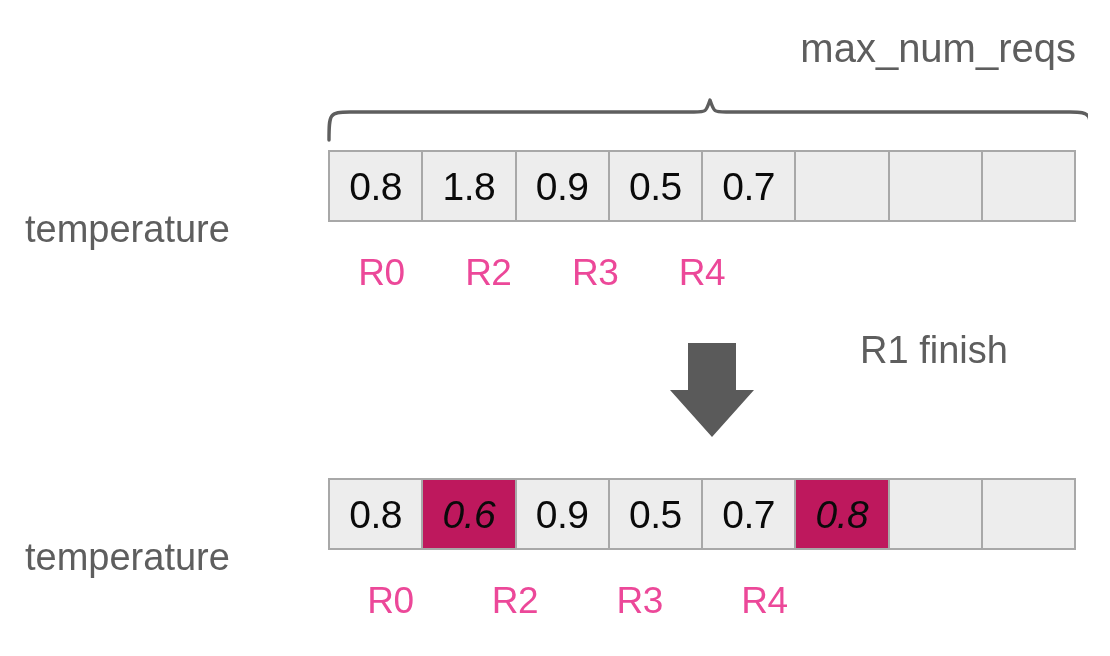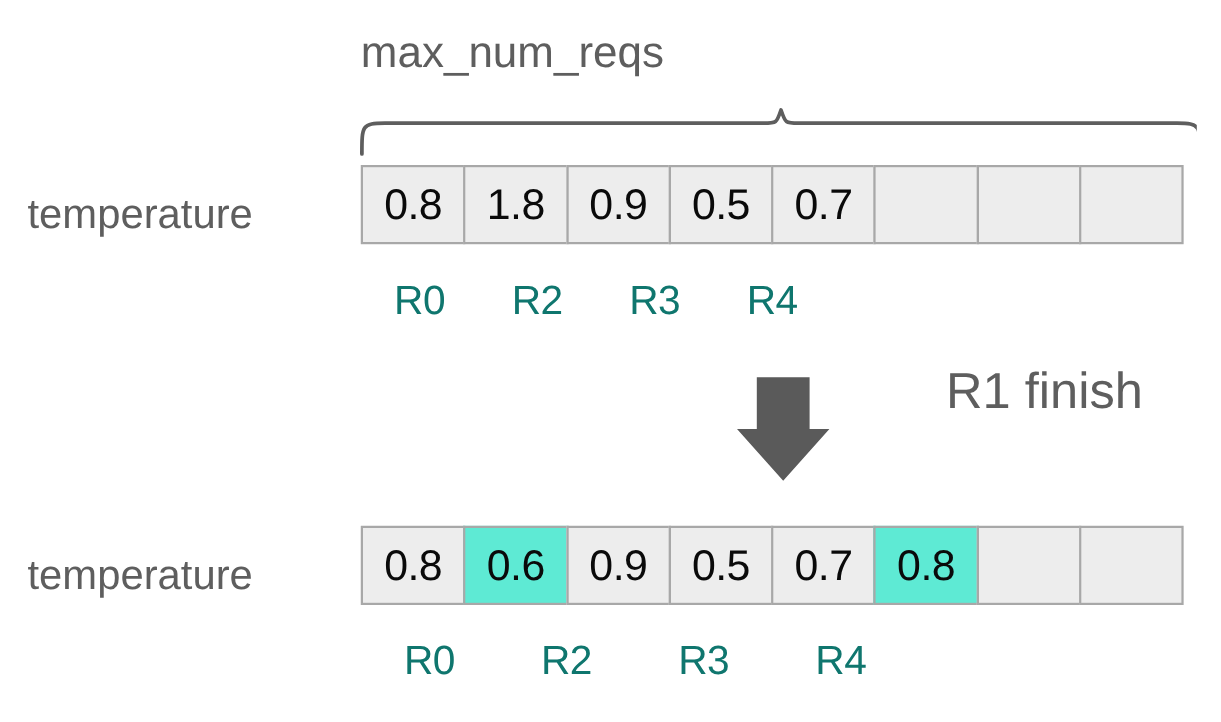--- a/index.html
+++ b/index.html
@@ -23,21 +23,21 @@
     width: 1110px;
     height: 656px;
   }
 
   
   .brace-title {
     position: absolute;
     left: 328px;
     top: 26px;
     width: 748px;
-    text-align: left;
+    text-align: right;
     font-size: 40px;
     color: #5e5e5e;
     letter-spacing: 0px;
     white-space: nowrap;
   }
 
   
   .brace-svg {
     position: absolute;
     left: 320px;
@@ -46,20 +46,21 @@
     height: 50px;
   }
 
   
   .row-label {
     position: absolute;
     font-size: 38px;
     color: #5e5e5e;
     white-space: nowrap;
     line-height: 1;
+    margin-top: 34px;
   }
   .row-label-top  { left: 25px;  top: 176px; }
   .row-label-bot  { left: 25px;  top: 504px; }
 
   
   .slot-row {
     position: absolute;
     left: 328px;
     width: 748px;
     height: 72px;
@@ -77,59 +78,59 @@
     background: #ededed;
     display: flex;
     align-items: center;
     justify-content: center;
     font-size: 39px;
     color: #0a0a0a;
     line-height: 1;
     letter-spacing: -0.5px;
   }
   .cell:first-child { margin-left: 0; }
-  .cell.highlight { background: #5eead4; }
+  .cell.highlight { background: #be185d; font-style: italic; }
 
   
   .req-row {
     position: absolute;
     left: 328px;
     width: 748px;
     height: 46px;
     display: flex;
   }
   .req-row-top { top: 254px; }
   .req-row-bot { top: 582px; }
 
   .req-cell {
     flex: 1 1 0;
     display: flex;
     align-items: flex-start;
     justify-content: center;
     font-size: 37px;
-    color: #0f766e;
+    color: #ec4899;
     line-height: 1;
     letter-spacing: -0.5px;
   }
 
   
   .arrow-svg {
     position: absolute;
     left: 664px;
     top: 338px;
     width: 96px;
     height: 104px;
   }
 
   
   .note {
     position: absolute;
     left: 860px;
     top: 327px;
-    font-size: 46px;
+    font-size: 38px;
     color: #5e5e5e;
     line-height: 1.22;
     white-space: nowrap;
   }
   .note-line { display: block; }
 </style>
 </head>
 <body>
 
 <div class="canvas">

